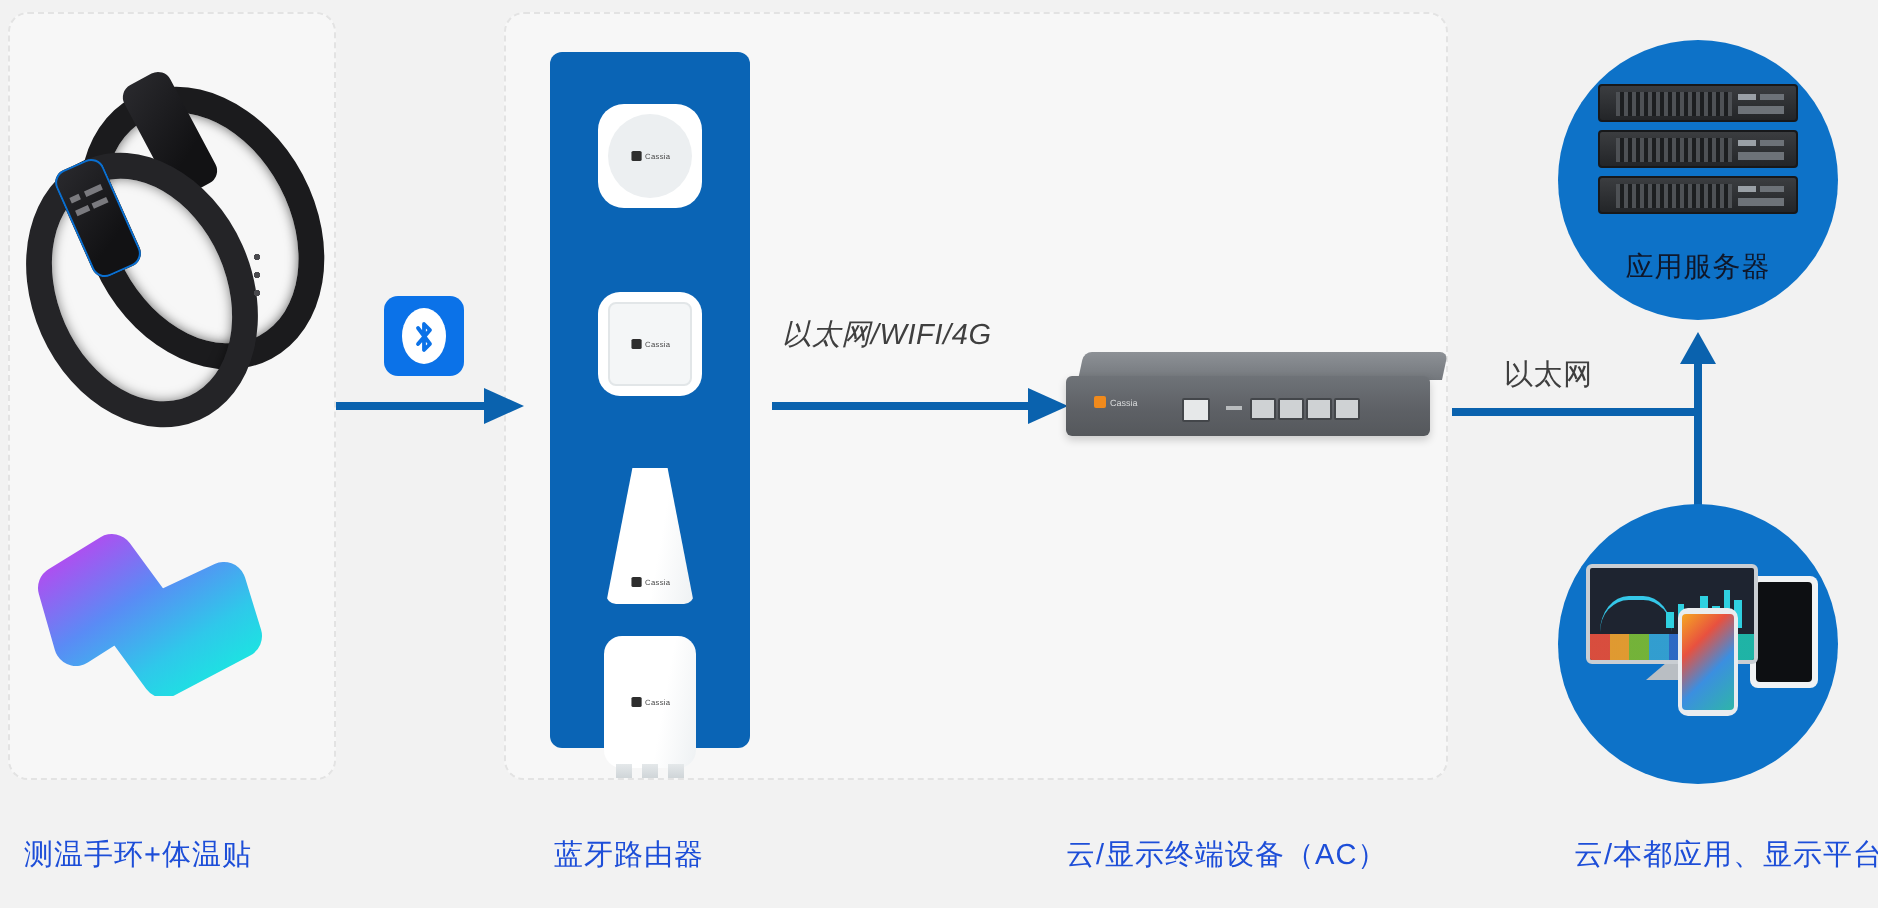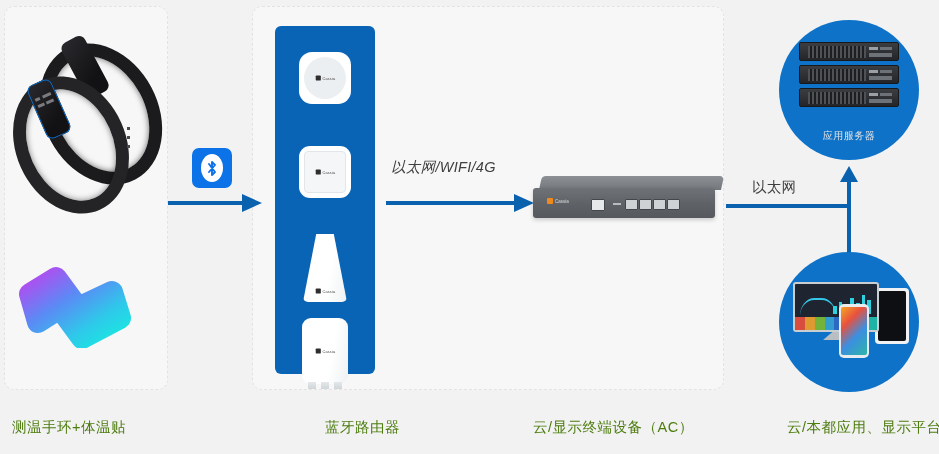--- a/index.html
+++ b/index.html
@@ -25,25 +25,25 @@
   }
   .panel.p1 { left: 4px;   top: 6px;  width: 162px; height: 382px; }
   .panel.p2 { left: 252px; top: 6px;  width: 470px; height: 382px; }
 
   
   .stage-label {
     position: absolute;
     top: 418px;
     font-size: 14.5px;
     letter-spacing: .5px;
-    color: #4d7c0f;
+    color: #1d4ed8;
     white-space: nowrap;
   }
   .lbl-1 { left: 12px; }
-  .lbl-2 { left: 277px; margin-left: 48px; }
+  .lbl-2 { left: 277px; }
   .lbl-3 { left: 533px; }
   .lbl-4 { left: 787px; }
 
   
   .wrist-wrap {
     position: absolute;
     left: 14px; top: 22px;
     width: 140px; height: 178px;
   }
   .band {
@@ -278,22 +278,22 @@
     background: #0d72c8;
     overflow: hidden;
   }
   .circle.c-top { left: 779px; top: 20px;  width: 140px; height: 140px; }
   .circle.c-bot { left: 779px; top: 252px; width: 140px; height: 140px; }
   .circle-caption {
     position: absolute;
     left: 0; right: 0;
     bottom: 17px;
     text-align: center;
-    font-size: 10px;
-    color: #e5e5e5;
+    font-size: 14px;
+    color: #0f172a;
     letter-spacing: .5px;
   }
 
   
   .srv-stack {
     position: absolute;
     left: 20px; top: 22px;
     width: 100px; height: 66px;
   }
   .srv {

